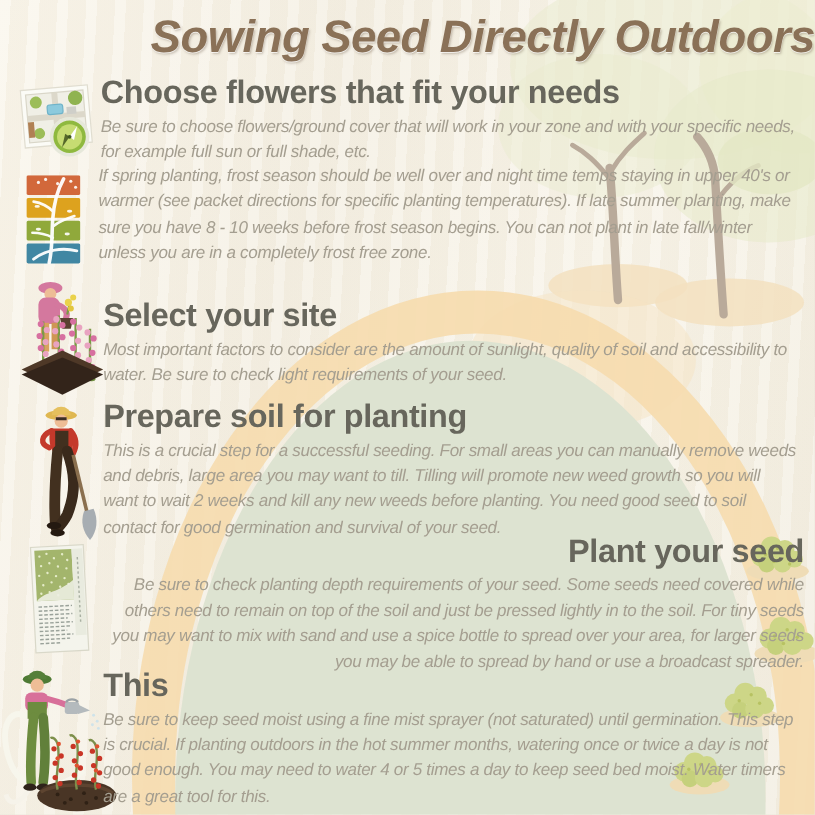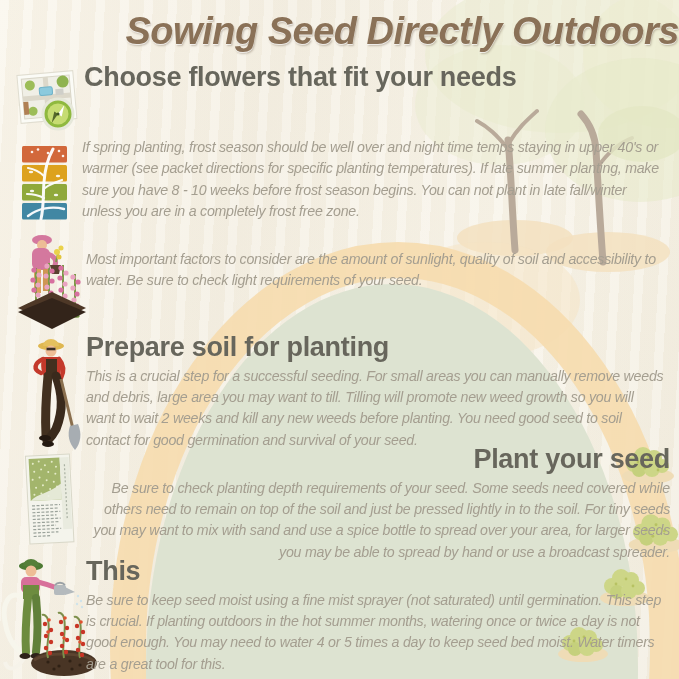--- a/index.html
+++ b/index.html
@@ -365,25 +365,27 @@
           <circle cx="79" cy="66" r="1.8"></circle>
           <circle cx="46" cy="76" r="1.8"></circle>
           <circle cx="62" cy="82" r="1.8"></circle>
           <circle cx="78" cy="86" r="1.8"></circle>
       </g>
     </svg>
   </div>
 
   <div class="txt" id="t1">
     <h2>Choose flowers that fit your needs</h2>
+    <p>Be sure to choose flowers/ground cover  that will work in your zone and with your specific needs, for example full sun or full shade, etc.</p>
   </div>
   <div class="txt" id="t2">
     <p>If spring planting, frost season should be well over and  night time temps staying in upper 40's or warmer (see packet directions for specific planting temperatures). If late summer planting, make sure you have 8 - 10 weeks before frost season begins. You can not plant in late fall/winter unless you are in a completely frost free zone.</p>
   </div>
   <div class="txt" id="t3">
+    <h2>Select your site</h2>
     <p>Most important factors to consider are the amount of sunlight, quality of soil and accessibility to water. Be sure to check light  requirements of your seed.</p>
   </div>
   <div class="txt" id="t4">
     <h2>Prepare soil for planting</h2>
     <p>This is a crucial step for a successful seeding. For small areas you can manually remove weeds and debris, large area you may want to till. Tilling will promote new weed growth so you will want to wait 2 weeks and kill any new weeds before planting. You need good seed to soil contact for good germination and survival of your seed.</p>
   </div>
   <div class="txt" id="t5">
     <h2>Plant your seed</h2>
     <p>Be sure to check planting depth requirements of  your seed.  Some seeds need covered while others need to remain on top of the soil and just be pressed lightly in to the  soil. For tiny seeds you may want to mix with sand and use a spice bottle to spread over your area, for larger seeds you may be able to spread by hand or use a broadcast spreader.</p>
   </div>

